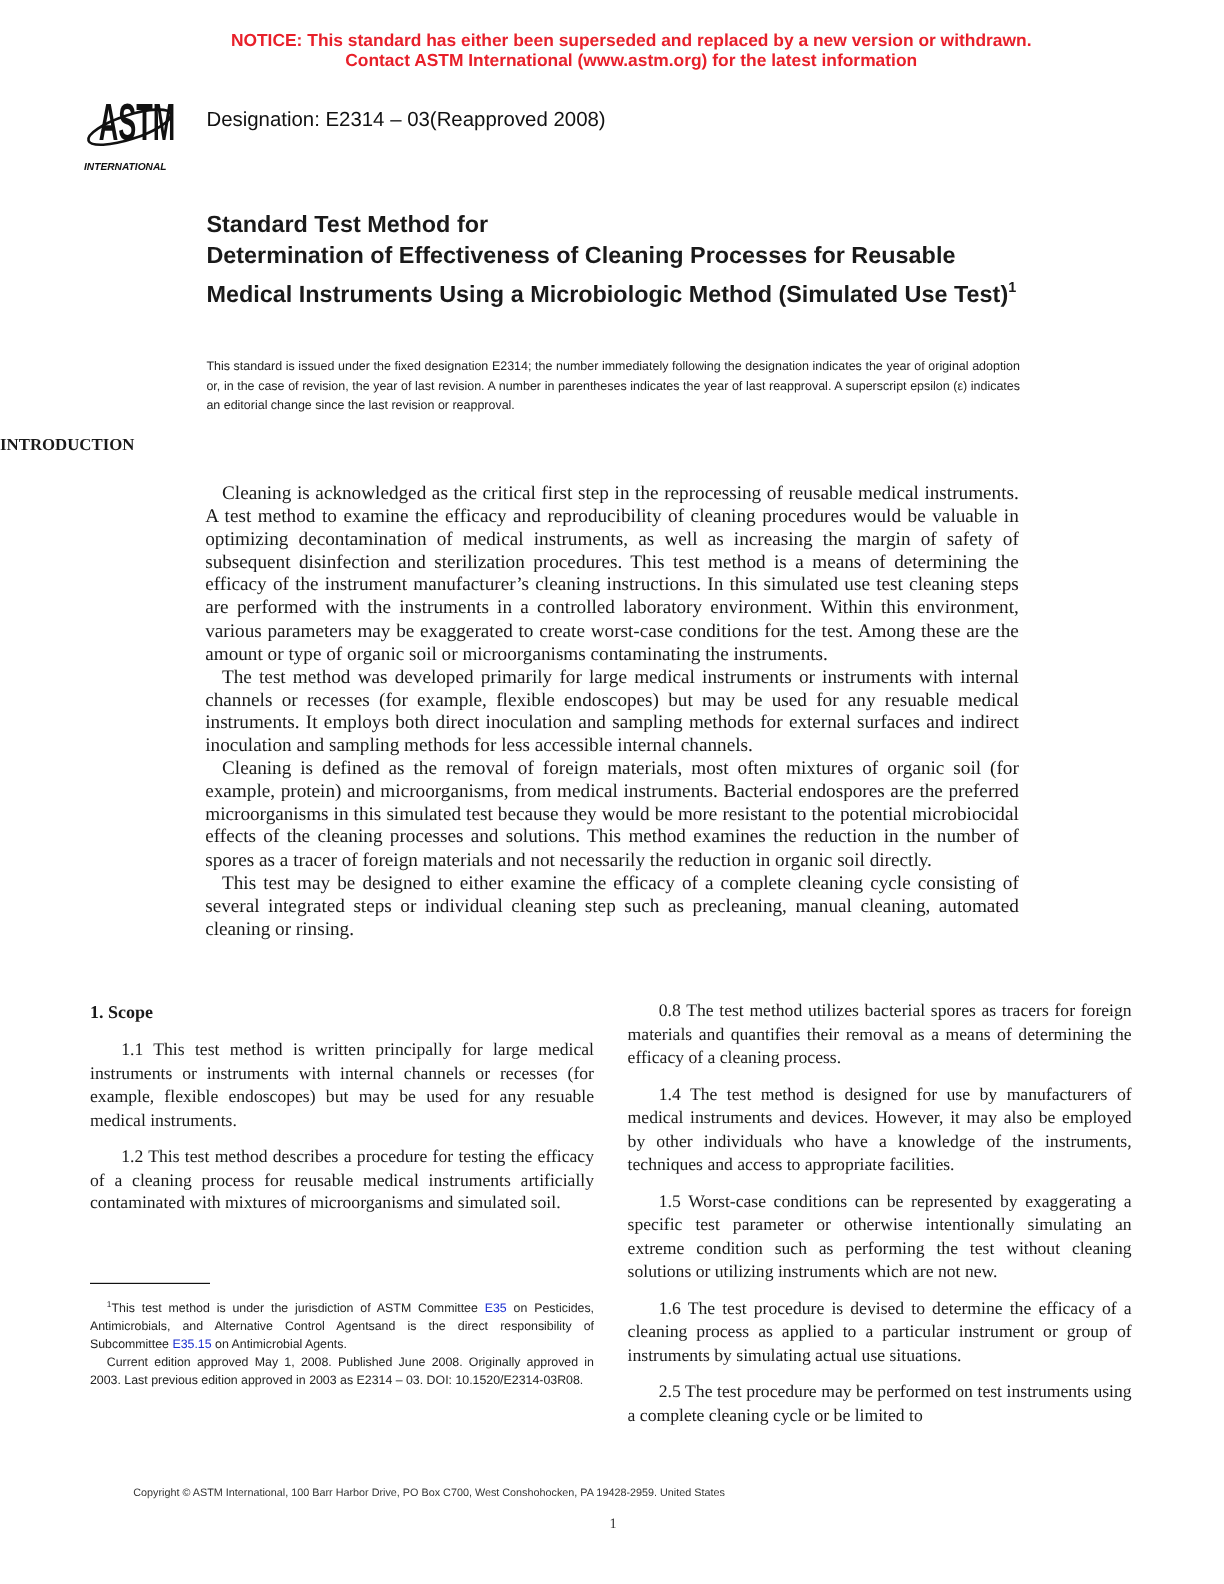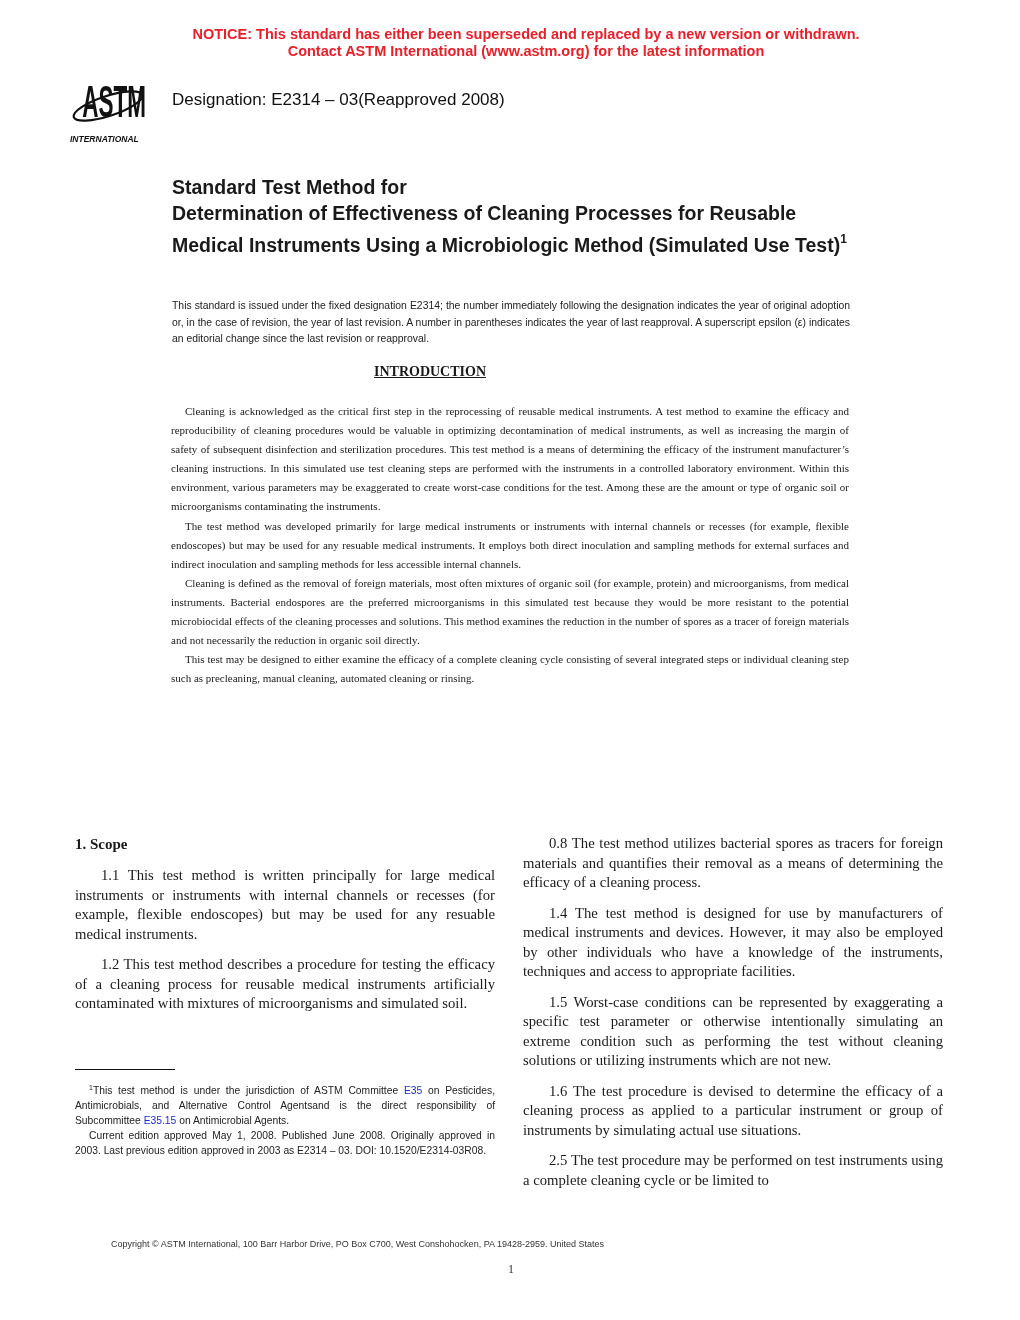--- a/index.html
+++ b/index.html
@@ -4,22 +4,22 @@
 <style>
   html, body { margin: 0; padding: 0; background: #ffffff; }
   body { width: 1020px; height: 1320px; position: relative; overflow: hidden; font-family: "Liberation Serif", serif; color: #1a1a1a; }
   .notice { position: absolute; top: 26px; left: 0; width: 1020px; text-align: center; color: #e8202a; font-family: "Liberation Sans", sans-serif; font-weight: bold; font-size: 14.5px; line-height: 17px; padding-left: 16px; }
   .logo { position: absolute; left: 68px; top: 76px; width: 92px; height: 70px; }
   .designation { position: absolute; left: 172px; top: 90px; font-family: "Liberation Sans", sans-serif; font-size: 17px; color: #111; }
   .title { position: absolute; left: 172px; top: 174px; width: 700px; font-family: "Liberation Sans", sans-serif; font-weight: bold; font-size: 19.5px; line-height: 26px; color: #1a1a1a; }
   .title .l1 { display: block; }
   .title sup { font-size: 12px; vertical-align: 9px; }
   .issued { position: absolute; left: 172px; top: 298px; width: 678px; font-family: "Liberation Sans", sans-serif; font-size: 10.4px; line-height: 16.5px; text-align: justify; color: #222; }
-  .intro-head { position: absolute; left: 0; width: 860px; top: 364px; text-align: center; font-weight: bold; font-size: 14px; color: #1a1a1a; text-decoration: underline; }
-  .intro { position: absolute; left: 171px; top: 402px; width: 678px; font-size: 11px; line-height: 19.1px; text-align: justify; }
+  .intro-head { position: absolute; left: 0; width: 860px; top: 364px; text-align: left; font-weight: bold; font-size: 14px; color: #1a1a1a; }
+  .intro { position: absolute; left: 171px; top: 402px; width: 678px; font-size: 16px; line-height: 19.1px; text-align: justify; }
   .intro p { margin: 0; text-indent: 14px; }
   .col { position: absolute; font-size: 14.7px; line-height: 19.5px; text-align: justify; font-family: Liberation Serif, serif; }
   .col-left { left: 75px; top: 834px; width: 420px; }
   .col-right { left: 523px; top: 834px; width: 420px; }
   .sec-head { font-weight: bold; font-size: 15px; margin: 0 0 12px 0; line-height: 20px; }
   .col p { margin: 0 0 11px 0; text-indent: 26px; }
   .fn-rule { position: absolute; left: 75px; top: 1069px; width: 100px; border-top: 1px solid #111; }
   .footnote { position: absolute; left: 75px; top: 1080px; width: 420px; font-family: "Liberation Sans", sans-serif; font-size: 10.3px; line-height: 15px; text-align: justify; color: #222; }
   .footnote p { margin: 0; text-indent: 14px; }
   .footnote sup { font-size: 7px; }

